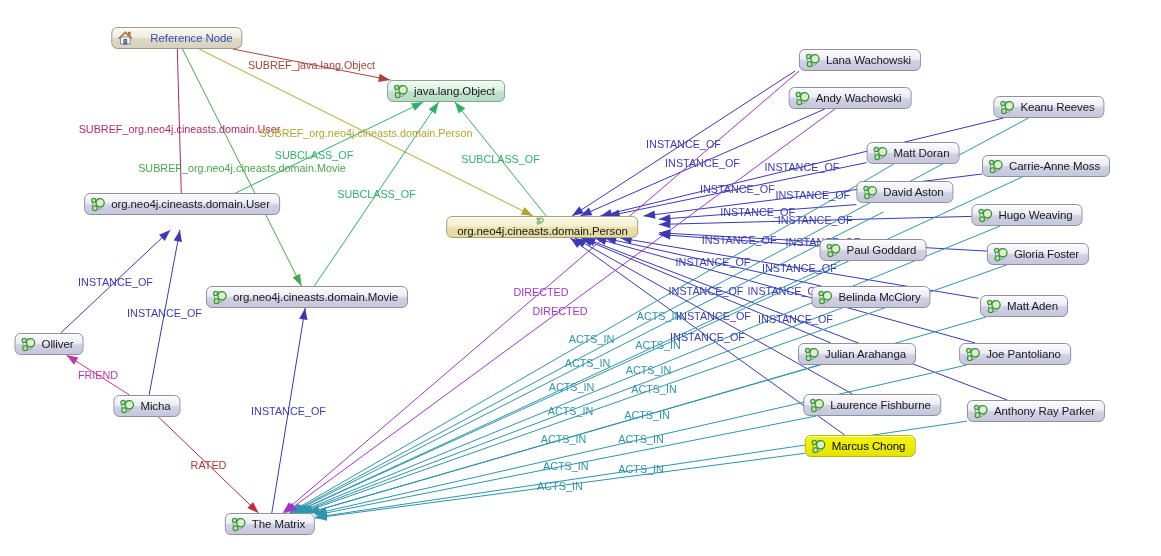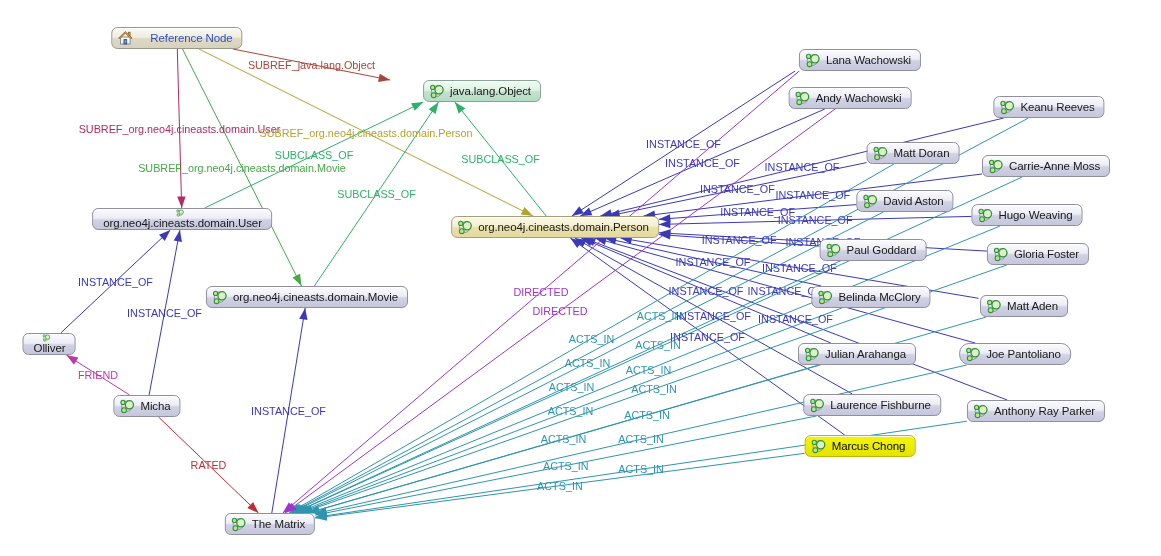--- a/index.html
+++ b/index.html
@@ -188,57 +188,57 @@
       <div class="node style-reference" style="left: 177px; top: 38px; gap: 12px;">
         <svg width="16" height="16" viewBox="0 0 16 16">
           <rect x="3.2" y="7" width="9.6" height="7" fill="#f4f6ff" stroke="#77849b" stroke-width="0.9"></rect>
           <rect x="11" y="2.2" width="1.8" height="4" fill="#e09a50" stroke="#8d5a20" stroke-width="0.7"></rect>
           <path d="M1.2 8.2 L8 1.6 L14.8 8.2 L13.2 8.2 L8 3.2 L2.8 8.2 Z" fill="#e7b05c" stroke="#8d5a20" stroke-width="0.8"></path>
           <rect x="6.6" y="9.6" width="2.8" height="4.4" fill="#5d82d8" stroke="#2c4a86" stroke-width="0.8"></rect>
           <rect x="7.2" y="10.3" width="1.6" height="1.6" fill="#cfe07c" stroke="#667731" stroke-width="0.5"></rect>
         </svg>
         <span class="nlabel">Reference Node</span>
       </div>
-      <div class="node style-classgreen" style="left: 446px; top: 91px; margin-left: 36px;">
+      <div class="node style-classgreen" style="left: 446px; top: 91px;">
         <svg width="16" height="15" viewBox="0 0 16 15">
           <circle cx="7.6" cy="7.2" r="5.3" fill="none" stroke="#9a9aaa" stroke-width="1"></circle>
           <circle cx="10" cy="5.8" r="4.1" fill="#ddf0c4" stroke="#33913f" stroke-width="1.3"></circle>
           <circle cx="3.6" cy="3.4" r="2.1" fill="#b8e68e" stroke="#33913f" stroke-width="1.1"></circle>
           <circle cx="4.6" cy="11.2" r="2.4" fill="#b8e68e" stroke="#33913f" stroke-width="1.1"></circle>
         </svg>
         <span class="nlabel">java.lang.Object</span>
       </div>
-      <div class="node style-default" style="left: 182px; top: 219px; flex-direction: column;">
+      <div class="node style-default" style="left: 182px; top: 204px;">
         <svg width="16" height="15" viewBox="0 0 16 15">
           <circle cx="7.6" cy="7.2" r="5.3" fill="none" stroke="#9a9aaa" stroke-width="1"></circle>
           <circle cx="10" cy="5.8" r="4.1" fill="#ddf0c4" stroke="#33913f" stroke-width="1.3"></circle>
           <circle cx="3.6" cy="3.4" r="2.1" fill="#b8e68e" stroke="#33913f" stroke-width="1.1"></circle>
           <circle cx="4.6" cy="11.2" r="2.4" fill="#b8e68e" stroke="#33913f" stroke-width="1.1"></circle>
         </svg>
         <span class="nlabel">org.neo4j.cineasts.domain.User</span>
       </div>
       <div class="node style-default" style="left: 307px; top: 297px;">
         <svg width="16" height="15" viewBox="0 0 16 15">
           <circle cx="7.6" cy="7.2" r="5.3" fill="none" stroke="#9a9aaa" stroke-width="1"></circle>
           <circle cx="10" cy="5.8" r="4.1" fill="#ddf0c4" stroke="#33913f" stroke-width="1.3"></circle>
           <circle cx="3.6" cy="3.4" r="2.1" fill="#b8e68e" stroke="#33913f" stroke-width="1.1"></circle>
           <circle cx="4.6" cy="11.2" r="2.4" fill="#b8e68e" stroke="#33913f" stroke-width="1.1"></circle>
         </svg>
         <span class="nlabel">org.neo4j.cineasts.domain.Movie</span>
       </div>
-      <div class="node style-classyellow" style="left: 555px; top: 227px;">
+      <div class="node style-classyellow" style="left: 542px; top: 227px; flex-direction: column;">
         <svg width="16" height="15" viewBox="0 0 16 15">
           <circle cx="7.6" cy="7.2" r="5.3" fill="none" stroke="#9a9aaa" stroke-width="1"></circle>
           <circle cx="10" cy="5.8" r="4.1" fill="#ddf0c4" stroke="#33913f" stroke-width="1.3"></circle>
           <circle cx="3.6" cy="3.4" r="2.1" fill="#b8e68e" stroke="#33913f" stroke-width="1.1"></circle>
           <circle cx="4.6" cy="11.2" r="2.4" fill="#b8e68e" stroke="#33913f" stroke-width="1.1"></circle>
         </svg>
         <span class="nlabel">org.neo4j.cineasts.domain.Person</span>
       </div>
-      <div class="node style-default" style="left: 49px; top: 344px; flex-direction: column;">
+      <div class="node style-default" style="left: 49px; top: 344px;">
         <svg width="16" height="15" viewBox="0 0 16 15">
           <circle cx="7.6" cy="7.2" r="5.3" fill="none" stroke="#9a9aaa" stroke-width="1"></circle>
           <circle cx="10" cy="5.8" r="4.1" fill="#ddf0c4" stroke="#33913f" stroke-width="1.3"></circle>
           <circle cx="3.6" cy="3.4" r="2.1" fill="#b8e68e" stroke="#33913f" stroke-width="1.1"></circle>
           <circle cx="4.6" cy="11.2" r="2.4" fill="#b8e68e" stroke="#33913f" stroke-width="1.1"></circle>
         </svg>
         <span class="nlabel">Olliver</span>
       </div>
       <div class="node style-default" style="left: 147px; top: 406px;">
         <svg width="16" height="15" viewBox="0 0 16 15">
@@ -296,21 +296,21 @@
       </div>
       <div class="node style-default" style="left: 1046px; top: 166px;">
         <svg width="16" height="15" viewBox="0 0 16 15">
           <circle cx="7.6" cy="7.2" r="5.3" fill="none" stroke="#9a9aaa" stroke-width="1"></circle>
           <circle cx="10" cy="5.8" r="4.1" fill="#ddf0c4" stroke="#33913f" stroke-width="1.3"></circle>
           <circle cx="3.6" cy="3.4" r="2.1" fill="#b8e68e" stroke="#33913f" stroke-width="1.1"></circle>
           <circle cx="4.6" cy="11.2" r="2.4" fill="#b8e68e" stroke="#33913f" stroke-width="1.1"></circle>
         </svg>
         <span class="nlabel">Carrie-Anne Moss</span>
       </div>
-      <div class="node style-default" style="left: 905px; top: 201px; align-items: center;">
+      <div class="node style-default" style="left: 905px; top: 192px; align-items: center;">
         <svg width="16" height="15" viewBox="0 0 16 15">
           <circle cx="7.6" cy="7.2" r="5.3" fill="none" stroke="#9a9aaa" stroke-width="1"></circle>
           <circle cx="10" cy="5.8" r="4.1" fill="#ddf0c4" stroke="#33913f" stroke-width="1.3"></circle>
           <circle cx="3.6" cy="3.4" r="2.1" fill="#b8e68e" stroke="#33913f" stroke-width="1.1"></circle>
           <circle cx="4.6" cy="11.2" r="2.4" fill="#b8e68e" stroke="#33913f" stroke-width="1.1"></circle>
         </svg>
         <span class="nlabel">David Aston</span>
       </div>
       <div class="node style-default" style="left: 1027px; top: 215px;">
         <svg width="16" height="15" viewBox="0 0 16 15">
@@ -359,21 +359,21 @@
       </div>
       <div class="node style-default" style="left: 857px; top: 354px;">
         <svg width="16" height="15" viewBox="0 0 16 15">
           <circle cx="7.6" cy="7.2" r="5.3" fill="none" stroke="#9a9aaa" stroke-width="1"></circle>
           <circle cx="10" cy="5.8" r="4.1" fill="#ddf0c4" stroke="#33913f" stroke-width="1.3"></circle>
           <circle cx="3.6" cy="3.4" r="2.1" fill="#b8e68e" stroke="#33913f" stroke-width="1.1"></circle>
           <circle cx="4.6" cy="11.2" r="2.4" fill="#b8e68e" stroke="#33913f" stroke-width="1.1"></circle>
         </svg>
         <span class="nlabel">Julian Arahanga</span>
       </div>
-      <div class="node style-default" style="left: 1015px; top: 354px; border-radius: 10px;">
+      <div class="node style-default" style="left: 1015px; top: 354px;">
         <svg width="16" height="15" viewBox="0 0 16 15">
           <circle cx="7.6" cy="7.2" r="5.3" fill="none" stroke="#9a9aaa" stroke-width="1"></circle>
           <circle cx="10" cy="5.8" r="4.1" fill="#ddf0c4" stroke="#33913f" stroke-width="1.3"></circle>
           <circle cx="3.6" cy="3.4" r="2.1" fill="#b8e68e" stroke="#33913f" stroke-width="1.1"></circle>
           <circle cx="4.6" cy="11.2" r="2.4" fill="#b8e68e" stroke="#33913f" stroke-width="1.1"></circle>
         </svg>
         <span class="nlabel">Joe Pantoliano</span>
       </div>
       <div class="node style-default" style="left: 872px; top: 405px;">
         <svg width="16" height="15" viewBox="0 0 16 15">

